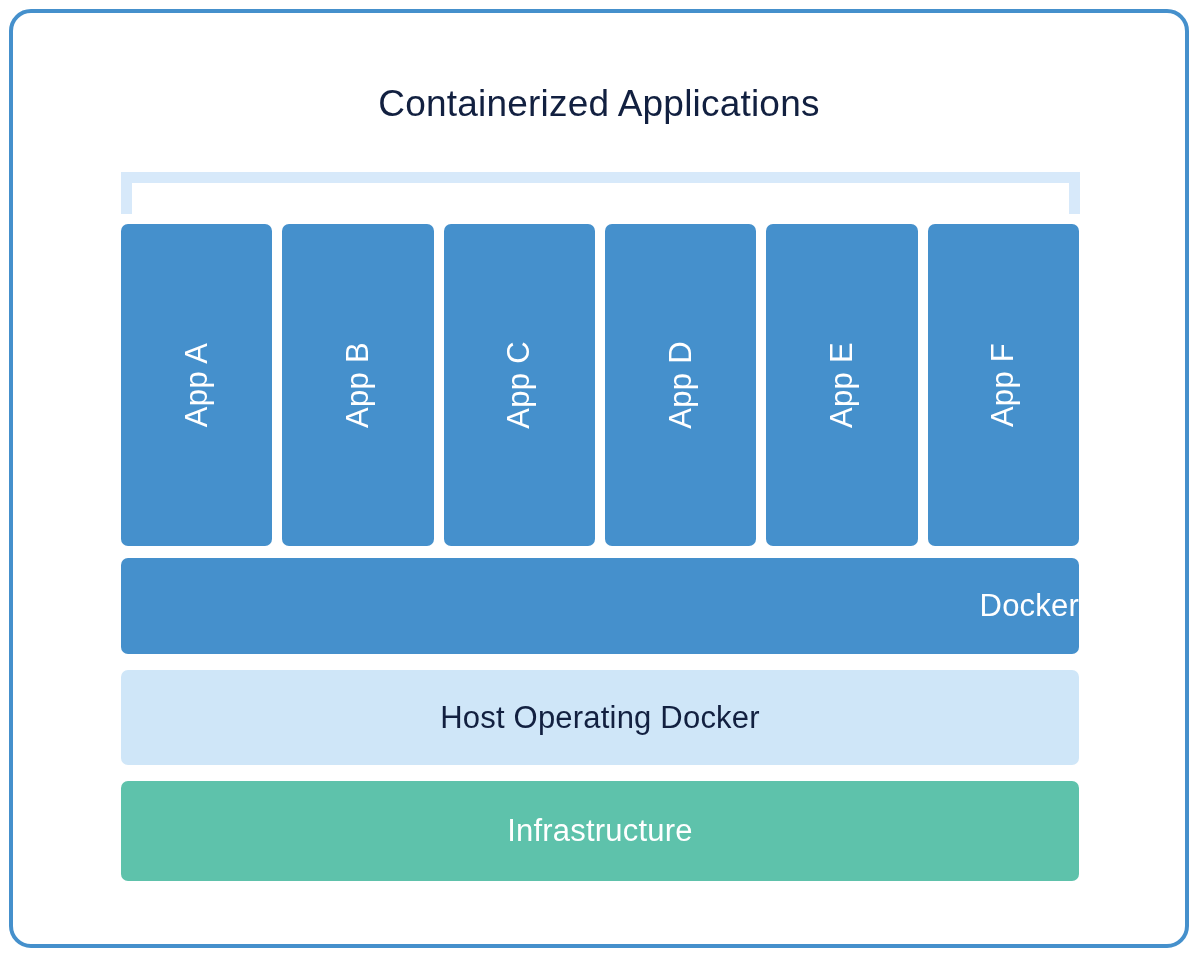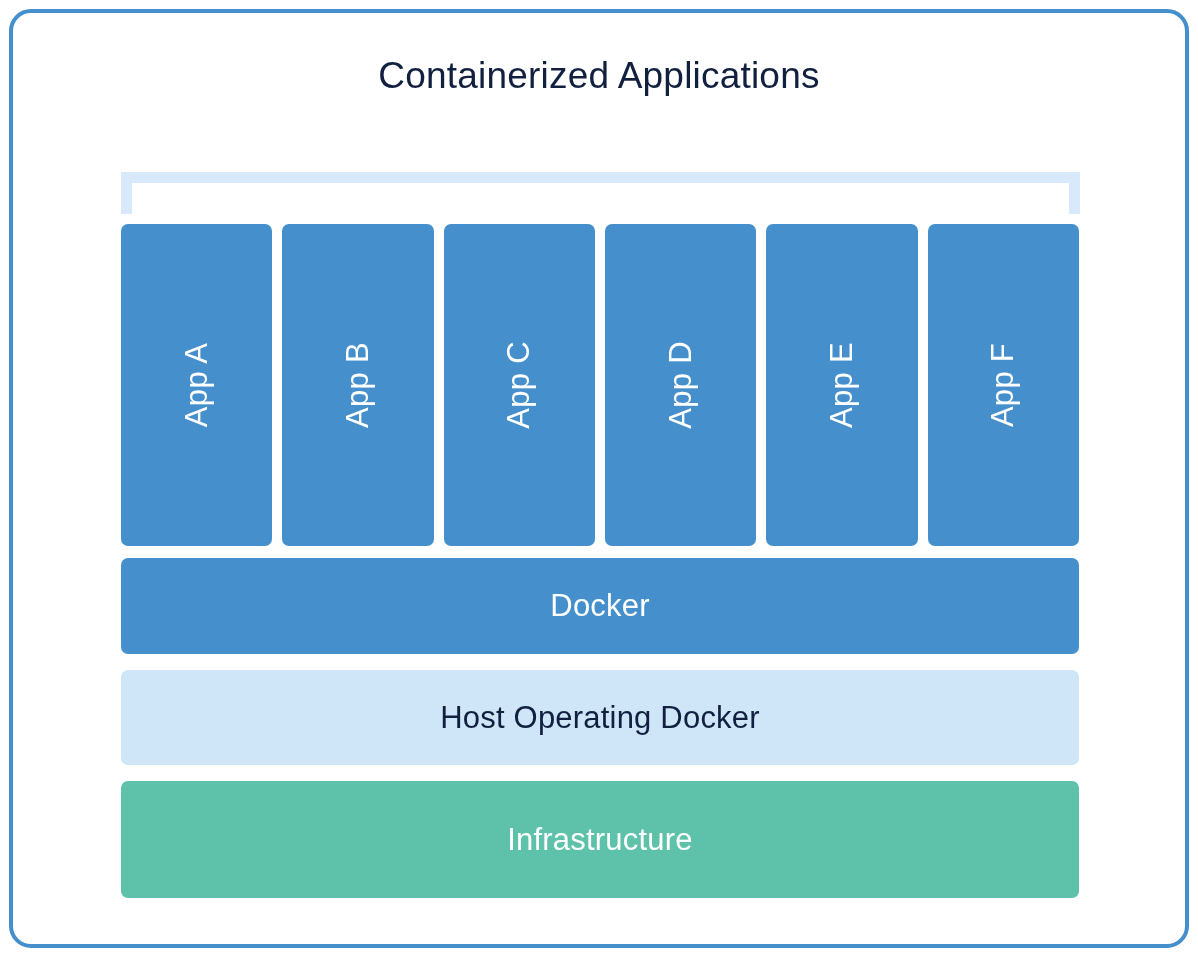--- a/index.html
+++ b/index.html
@@ -24,21 +24,21 @@
     width: 1180px;
     height: 939px;
     box-sizing: border-box;
     border: 4px solid #4590cc;
     border-radius: 22px;
     background: #ffffff;
   }
   .diagram-title {
     position: absolute;
     left: 0;
-    top: 56px;
+    top: 84px;
     width: 1198px;
     text-align: center;
     font-size: 37px;
     color: #122040;
     letter-spacing: 0.2px;
     font-weight: 400;
     line-height: 1.1;
   }
   
   .container-bracket {
@@ -90,30 +90,31 @@
     justify-content: center;
     font-size: 31px;
     font-weight: 400;
     letter-spacing: 0.2px;
   }
   .layer-docker {
     top: 558px;
     height: 96px;
     background: #4590cc;
     color: #ffffff;
+    justify-content: flex-end;
   }
   .layer-hostos {
     top: 670px;
     height: 95px;
     background: #cfe6f8;
     color: #122040;
   }
   .layer-infra {
     top: 781px;
-    height: 117px;
+    height: 100px;
     background: #5ec2ab;
     color: #ffffff;
   }
 </style>
 </head>
 <body>
 
 <div class="canvas">
 
   <div class="outer-frame"></div>

